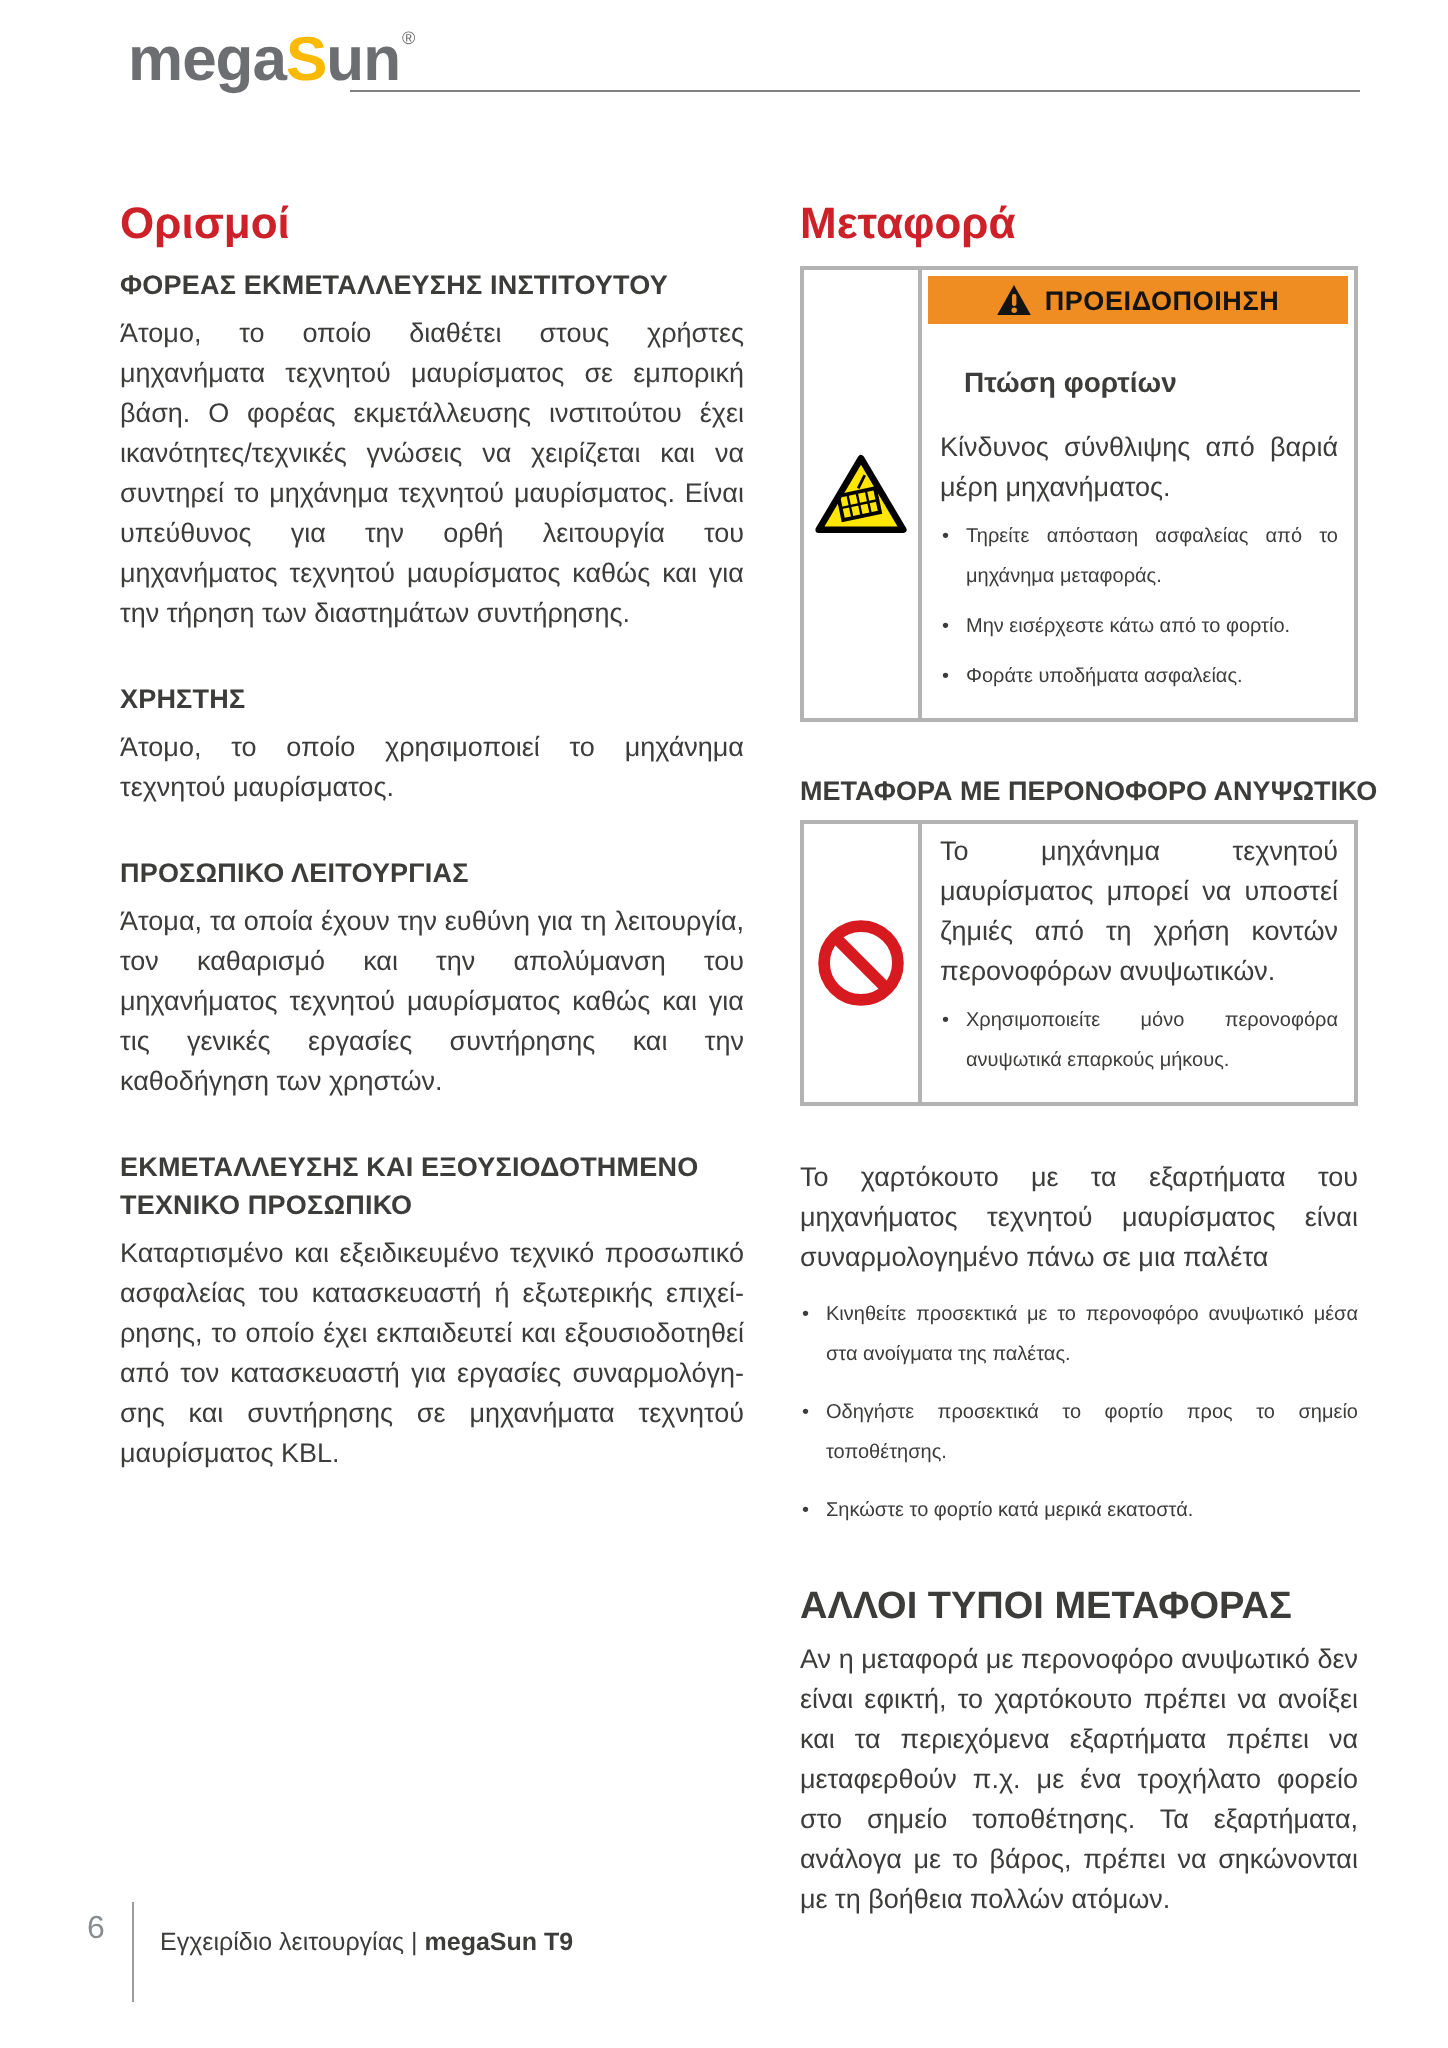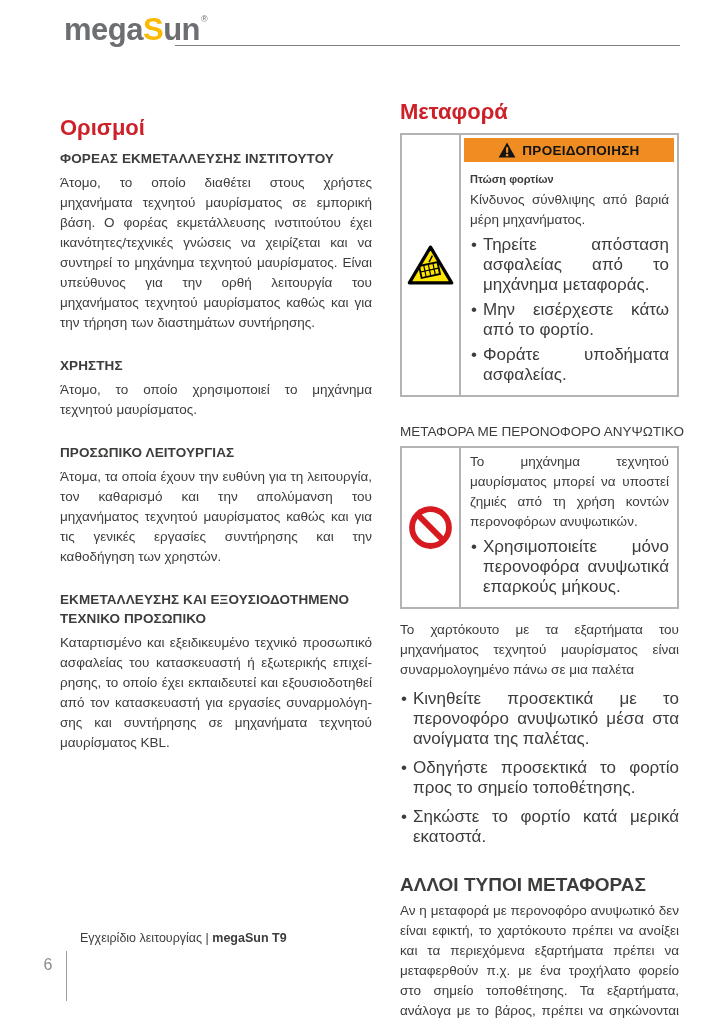--- a/index.html
+++ b/index.html
@@ -9,55 +9,55 @@
   }
 
   
   .logo { position:absolute; left:64px; top:14px; font-size:31px; font-weight:bold;
           letter-spacing:-0.5px; color:#6d6e71; line-height:1; }
   .logo .logo-s { color:#fbb900; }
   .logo .logo-reg { font-size:9px; vertical-align:18px; font-weight:normal; margin-left:1px; }
   .header-rule { position:absolute; left:175px; top:45px; width:505px; border-top:1.6px solid #7f8184; }
 
   
-  .col-left  { position:absolute; left:60px;  top:115px; width:312px; }
+  .col-left  { position:absolute; left:60px;  top:99px; width:312px; }
   .col-right { position:absolute; left:400px; top:99px; width:279px; }
 
   .section-title { margin:0 0 8px 0; font-size:22px; font-weight:bold; color:#cd2129; line-height:1.2; }
   .subhead { margin:23px 0 5px 0; font-size:13.5px; font-weight:bold; color:#3c3c3b;
              line-height:19px; letter-spacing:0.1px; }
   .subhead.first { margin-top:0; }
   .body-text { margin:0; font-size:13.5px; line-height:20px; text-align:justify;
                color:#3c3c3b; hyphens:manual; }
 
   
   .hazard-box { display:flex; border:2px solid #b3b3b3; background:#ffffff; }
   .hazard-box.first { margin-top:2px; }
   .hazard-icon-cell { width:57px; flex:0 0 57px; border-right:2px solid #b3b3b3;
                       display:flex; align-items:center; justify-content:center; }
   .hazard-main { flex:1; display:flex; flex-direction:column; min-width:0; }
   .hazard-header { margin:3px; background:#ef8c22; height:24px; display:flex;
                    align-items:center; justify-content:center; gap:6px;
                    font-size:13.5px; font-weight:bold; color:#141414; letter-spacing:0.3px; }
   .hazard-content { padding:4px 8px 10px 9px; }
-  .hazard-title { font-weight:bold; font-size:11px; line-height:21px; margin:0; }
-  .bullet { position:relative; padding-left:13px; margin-top:5px; font-size:17px;
+  .hazard-title { font-weight:bold; font-size:14px; line-height:21px; margin:12px; }
+  .bullet { position:relative; padding-left:13px; margin-top:5px; font-size:10px;
             line-height:20px; text-align:justify; }
   .bullet::before { content:"•"; position:absolute; left:1px; top:0; }
 
-  .forklift-head { margin:27px 0 7px 0; font-size:13.5px; font-weight:normal; white-space:nowrap; }
-  .pallet-intro { margin-top:11px; }
+  .forklift-head { margin:27px 0 7px 0; font-size:13.5px; font-weight:bold; white-space:nowrap; }
+  .pallet-intro { margin-top:26px; }
   .pallet-list .bullet { margin-top:9px; }
   .other-head { margin:27px 0 5px 0; font-size:19px; font-weight:bold; }
 
   
   .footer-num { position:absolute; left:36px; top:956px; width:24px; text-align:center;
                 font-size:16px; color:#8a8d8f; }
   .footer-rule { position:absolute; left:66px; top:951px; height:50px; border-left:1.6px solid #9b9d9f; }
-  .footer-text { position:absolute; left:80px; top:931px; font-size:12.5px; color:#3c3c3b; }
+  .footer-text { position:absolute; left:80px; top:964px; font-size:12.5px; color:#3c3c3b; }
   .footer-text .product { font-weight:bold; }
 
   svg { display:block; }
 </style>
 </head>
 <body>
 
 <div class="page">
 
   <div class="logo"><span>mega</span><span class="logo-s">S</span><span>un</span><span class="logo-reg">®</span></div>

